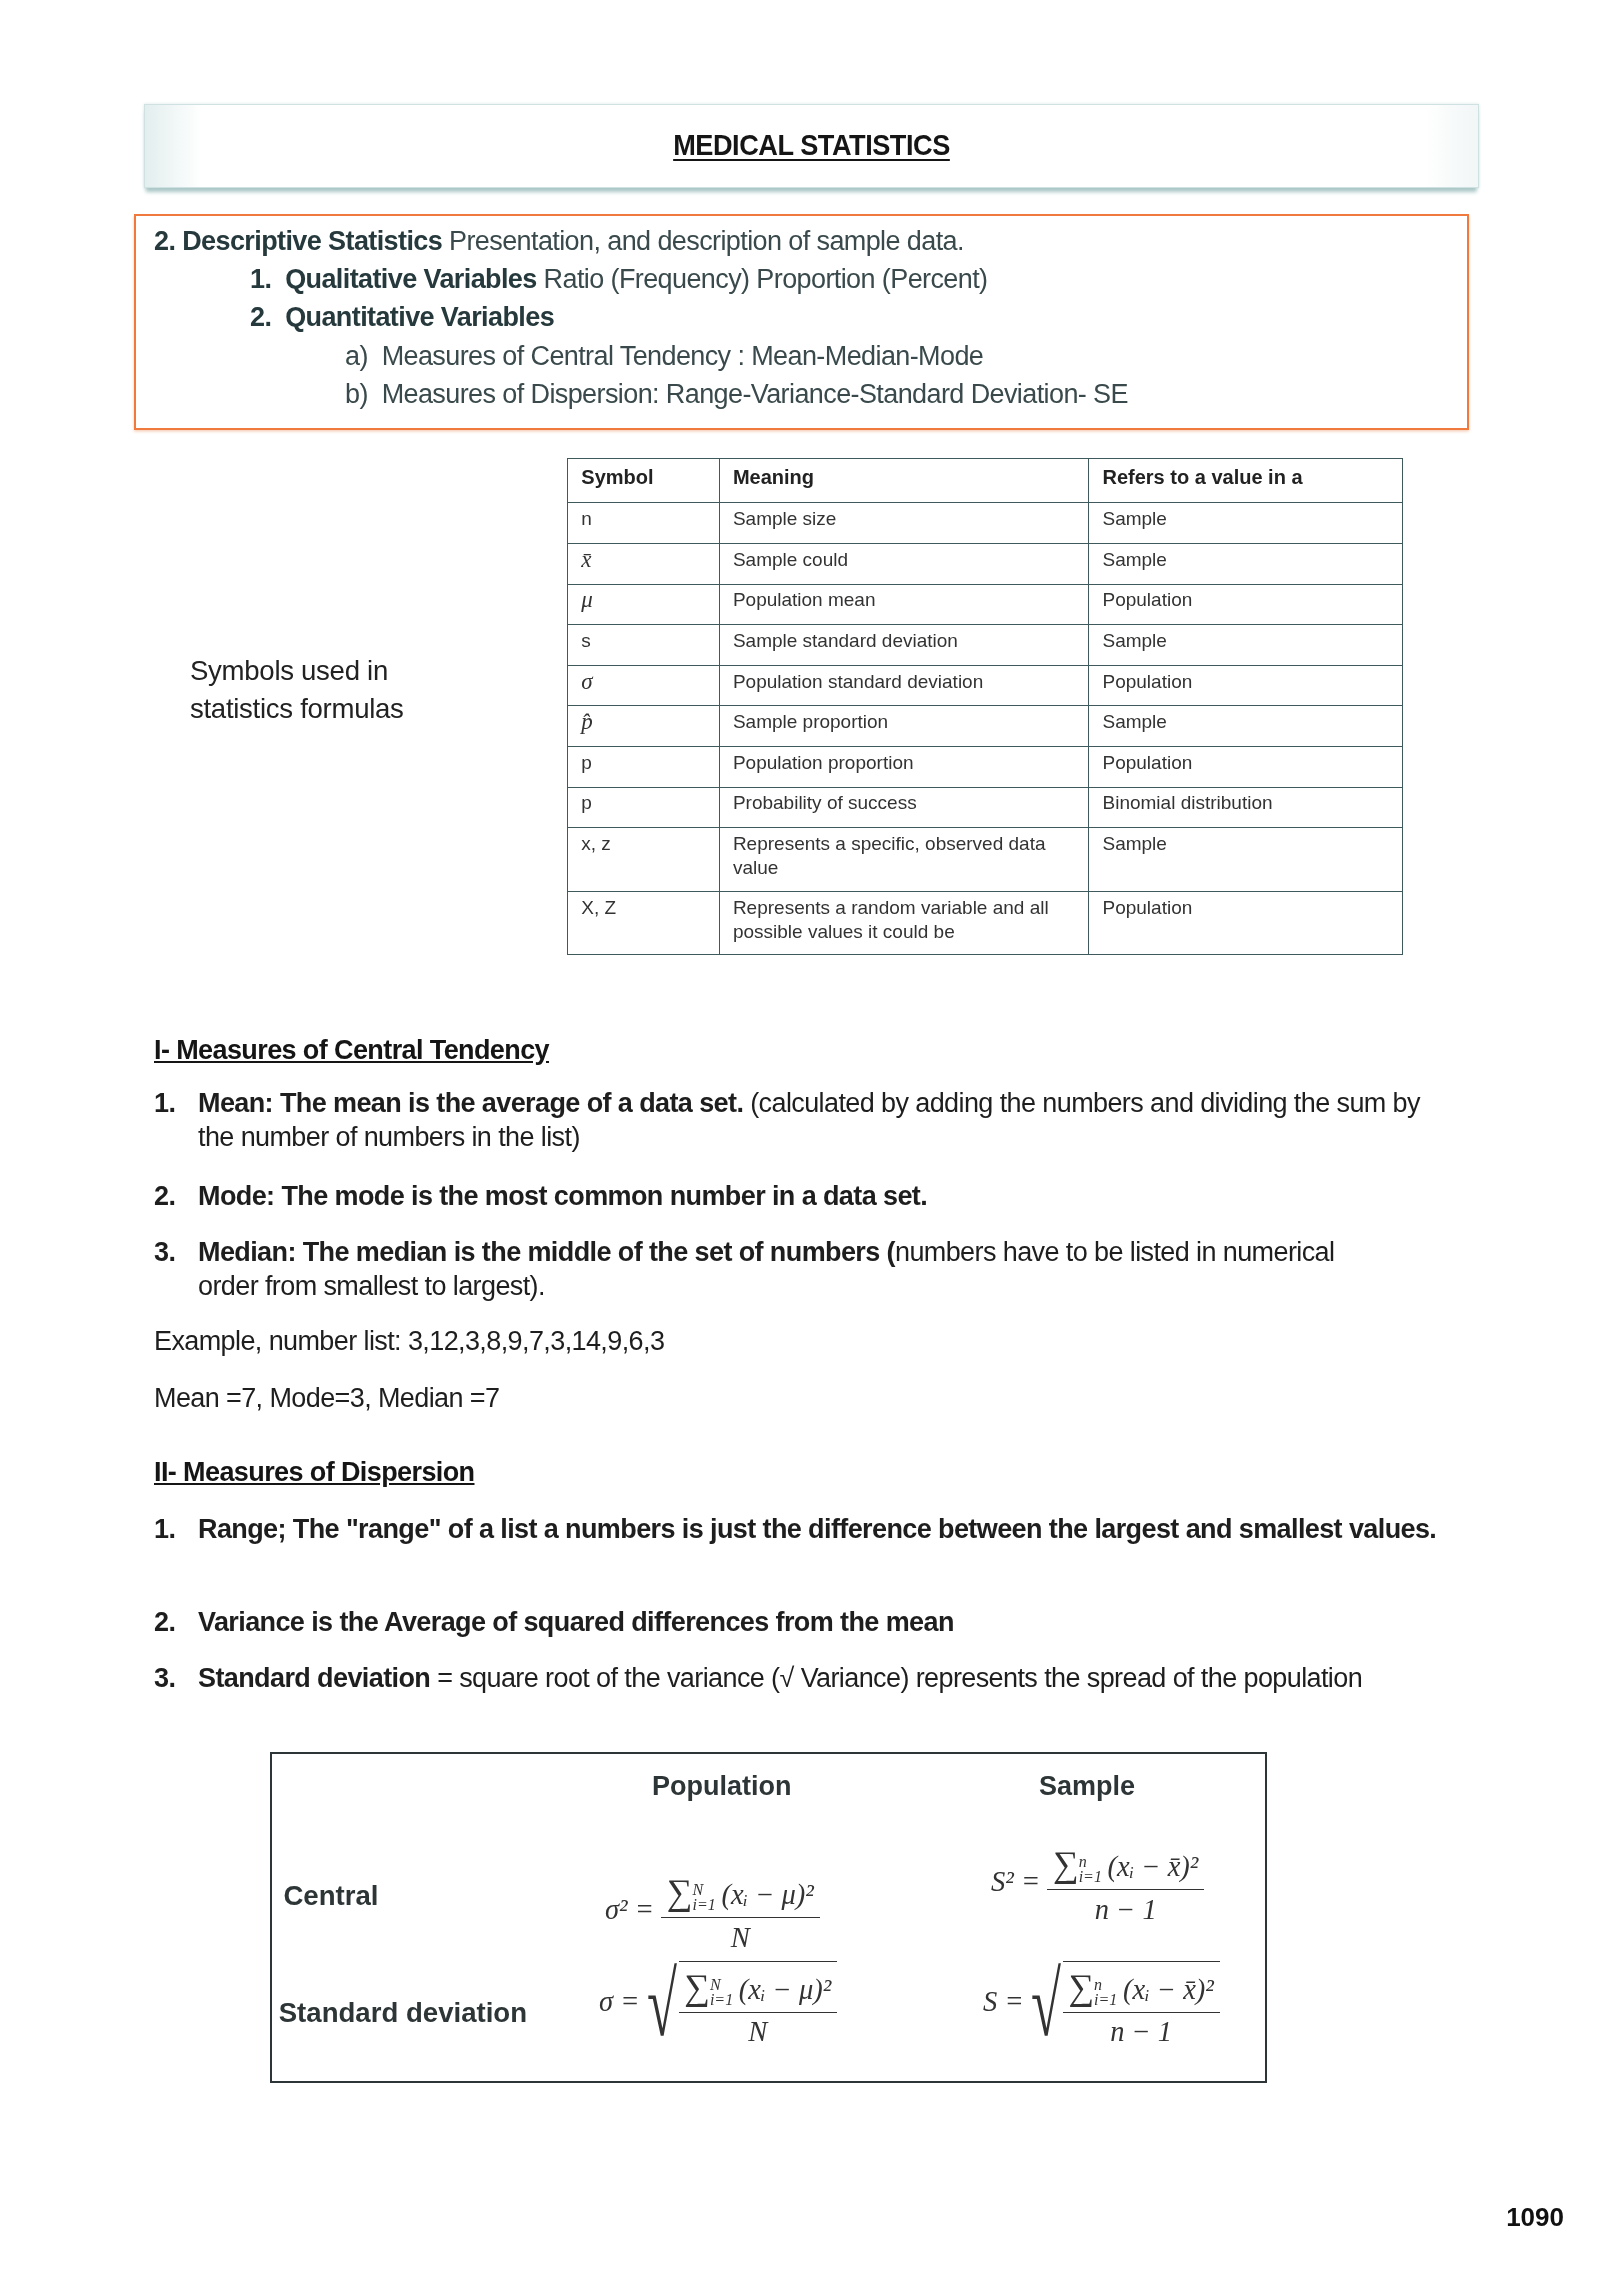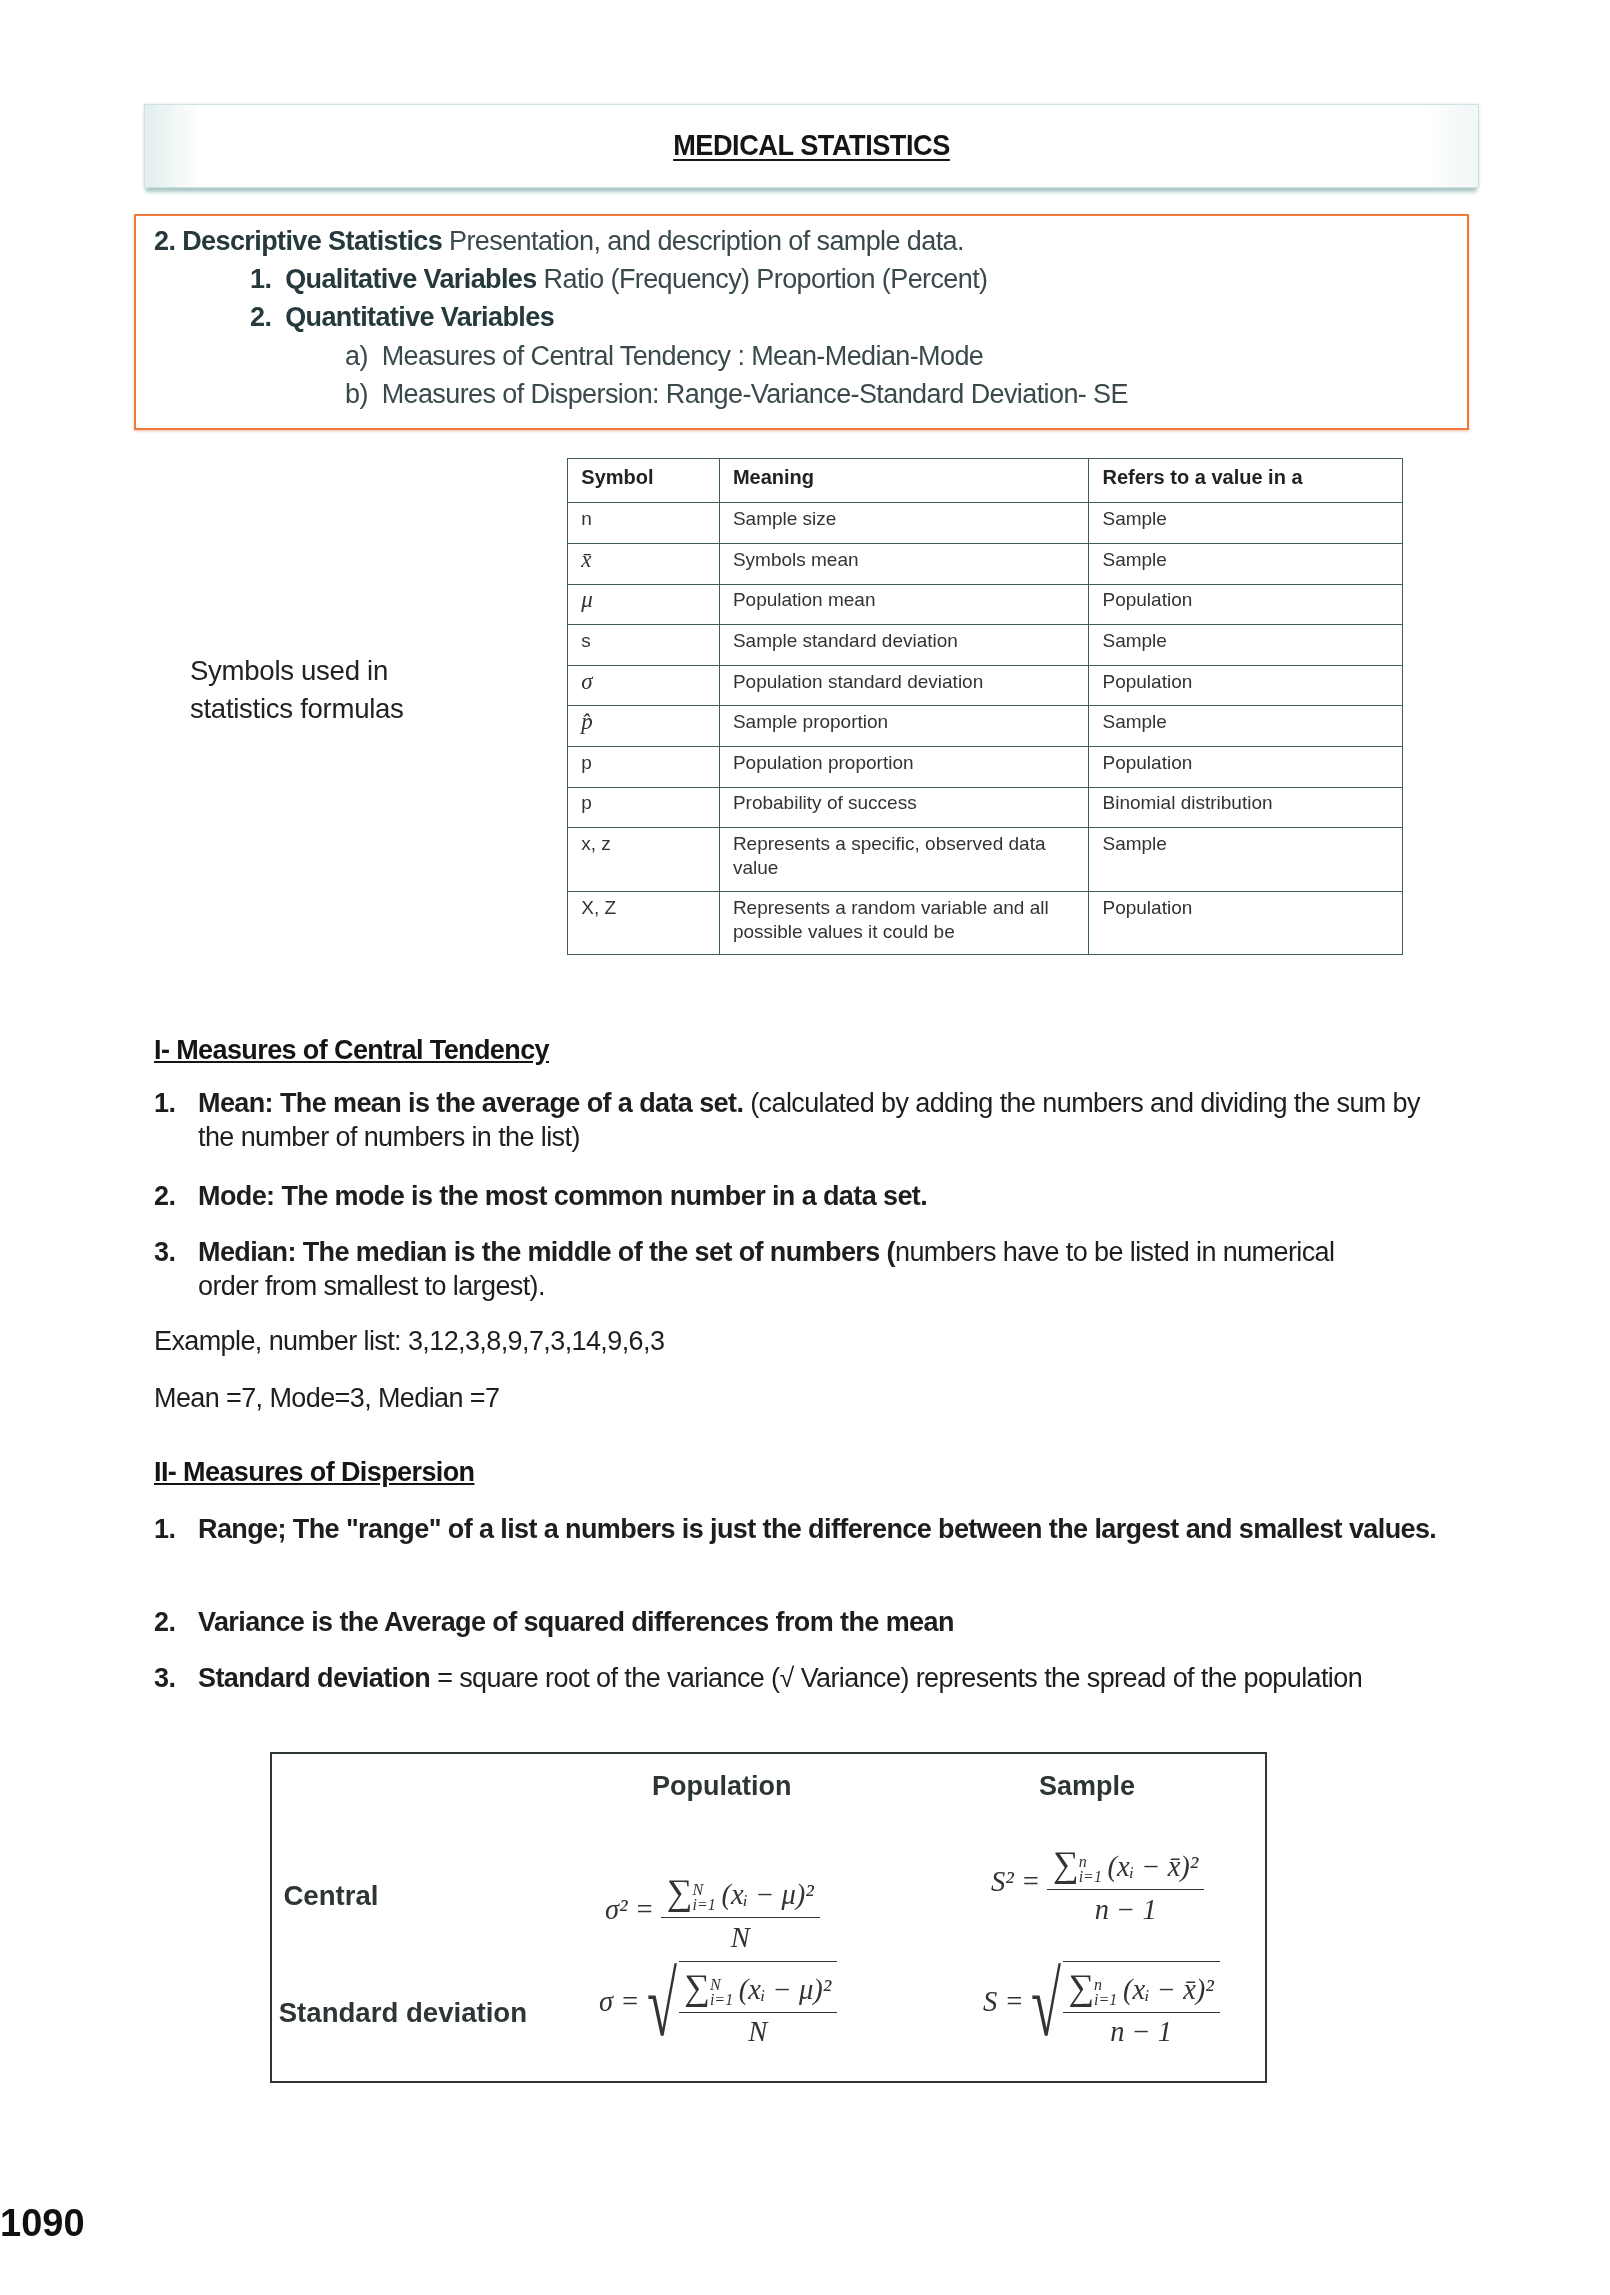--- a/index.html
+++ b/index.html
@@ -80,22 +80,22 @@
     .frac .numr { display: block; padding: 0 5.7px 3.8px 5.7px; border-bottom: 1.9px solid #333; }
     .frac .den { display: block; padding-top: 3.8px; }
     .sigma-big { font-style: normal; font-size: 36px; }
     .sub-sup { display: inline-block; vertical-align: middle; font-size: 16px; line-height: 15px; text-align: left; margin-right: 5.7px; }
     .sub-sup span { display: block; }
     .sqrt-wrap { display: inline-block; vertical-align: middle; position: relative; padding-left: 32px; }
     .sqrt-sign { position: absolute; left: 0; top: -3.8px; font-style: normal; font-size: 91px; line-height: 95px; transform: scaleX(0.6); transform-origin: left; }
     .sqrt-wrap .bar { border-top: 1.9px solid #333; padding-top: 3.8px; display: inline-block; }
 
     .page-number {
-      left: 0; width: 1564px; top: 2202px; text-align: left;
-      font-weight: bold; font-size: 38px; color: #111;
+      left: 0; width: 1564px; top: 2202px; text-align: right;
+      font-weight: bold; font-size: 26px; color: #111;
     }
   </style>
 </head>
 <body>
 
 <div class="abs header-box">
   <div class="header-title">MEDICAL STATISTICS</div>
 </div>
 
 <div class="abs desc-box">
@@ -130,21 +130,21 @@
     </tr>
   </thead>
   <tbody>
     <tr>
       <td>n</td>
       <td>Sample size</td>
       <td>Sample</td>
     </tr>
     <tr>
       <td class="italic-sym">x̄</td>
-      <td>Symbols mean</td>
+      <td>Sample could</td>
       <td>Sample</td>
     </tr>
     <tr>
       <td class="italic-sym">μ</td>
       <td>Population mean</td>
       <td>Population</td>
     </tr>
     <tr>
       <td>s</td>
       <td>Sample standard deviation</td>

